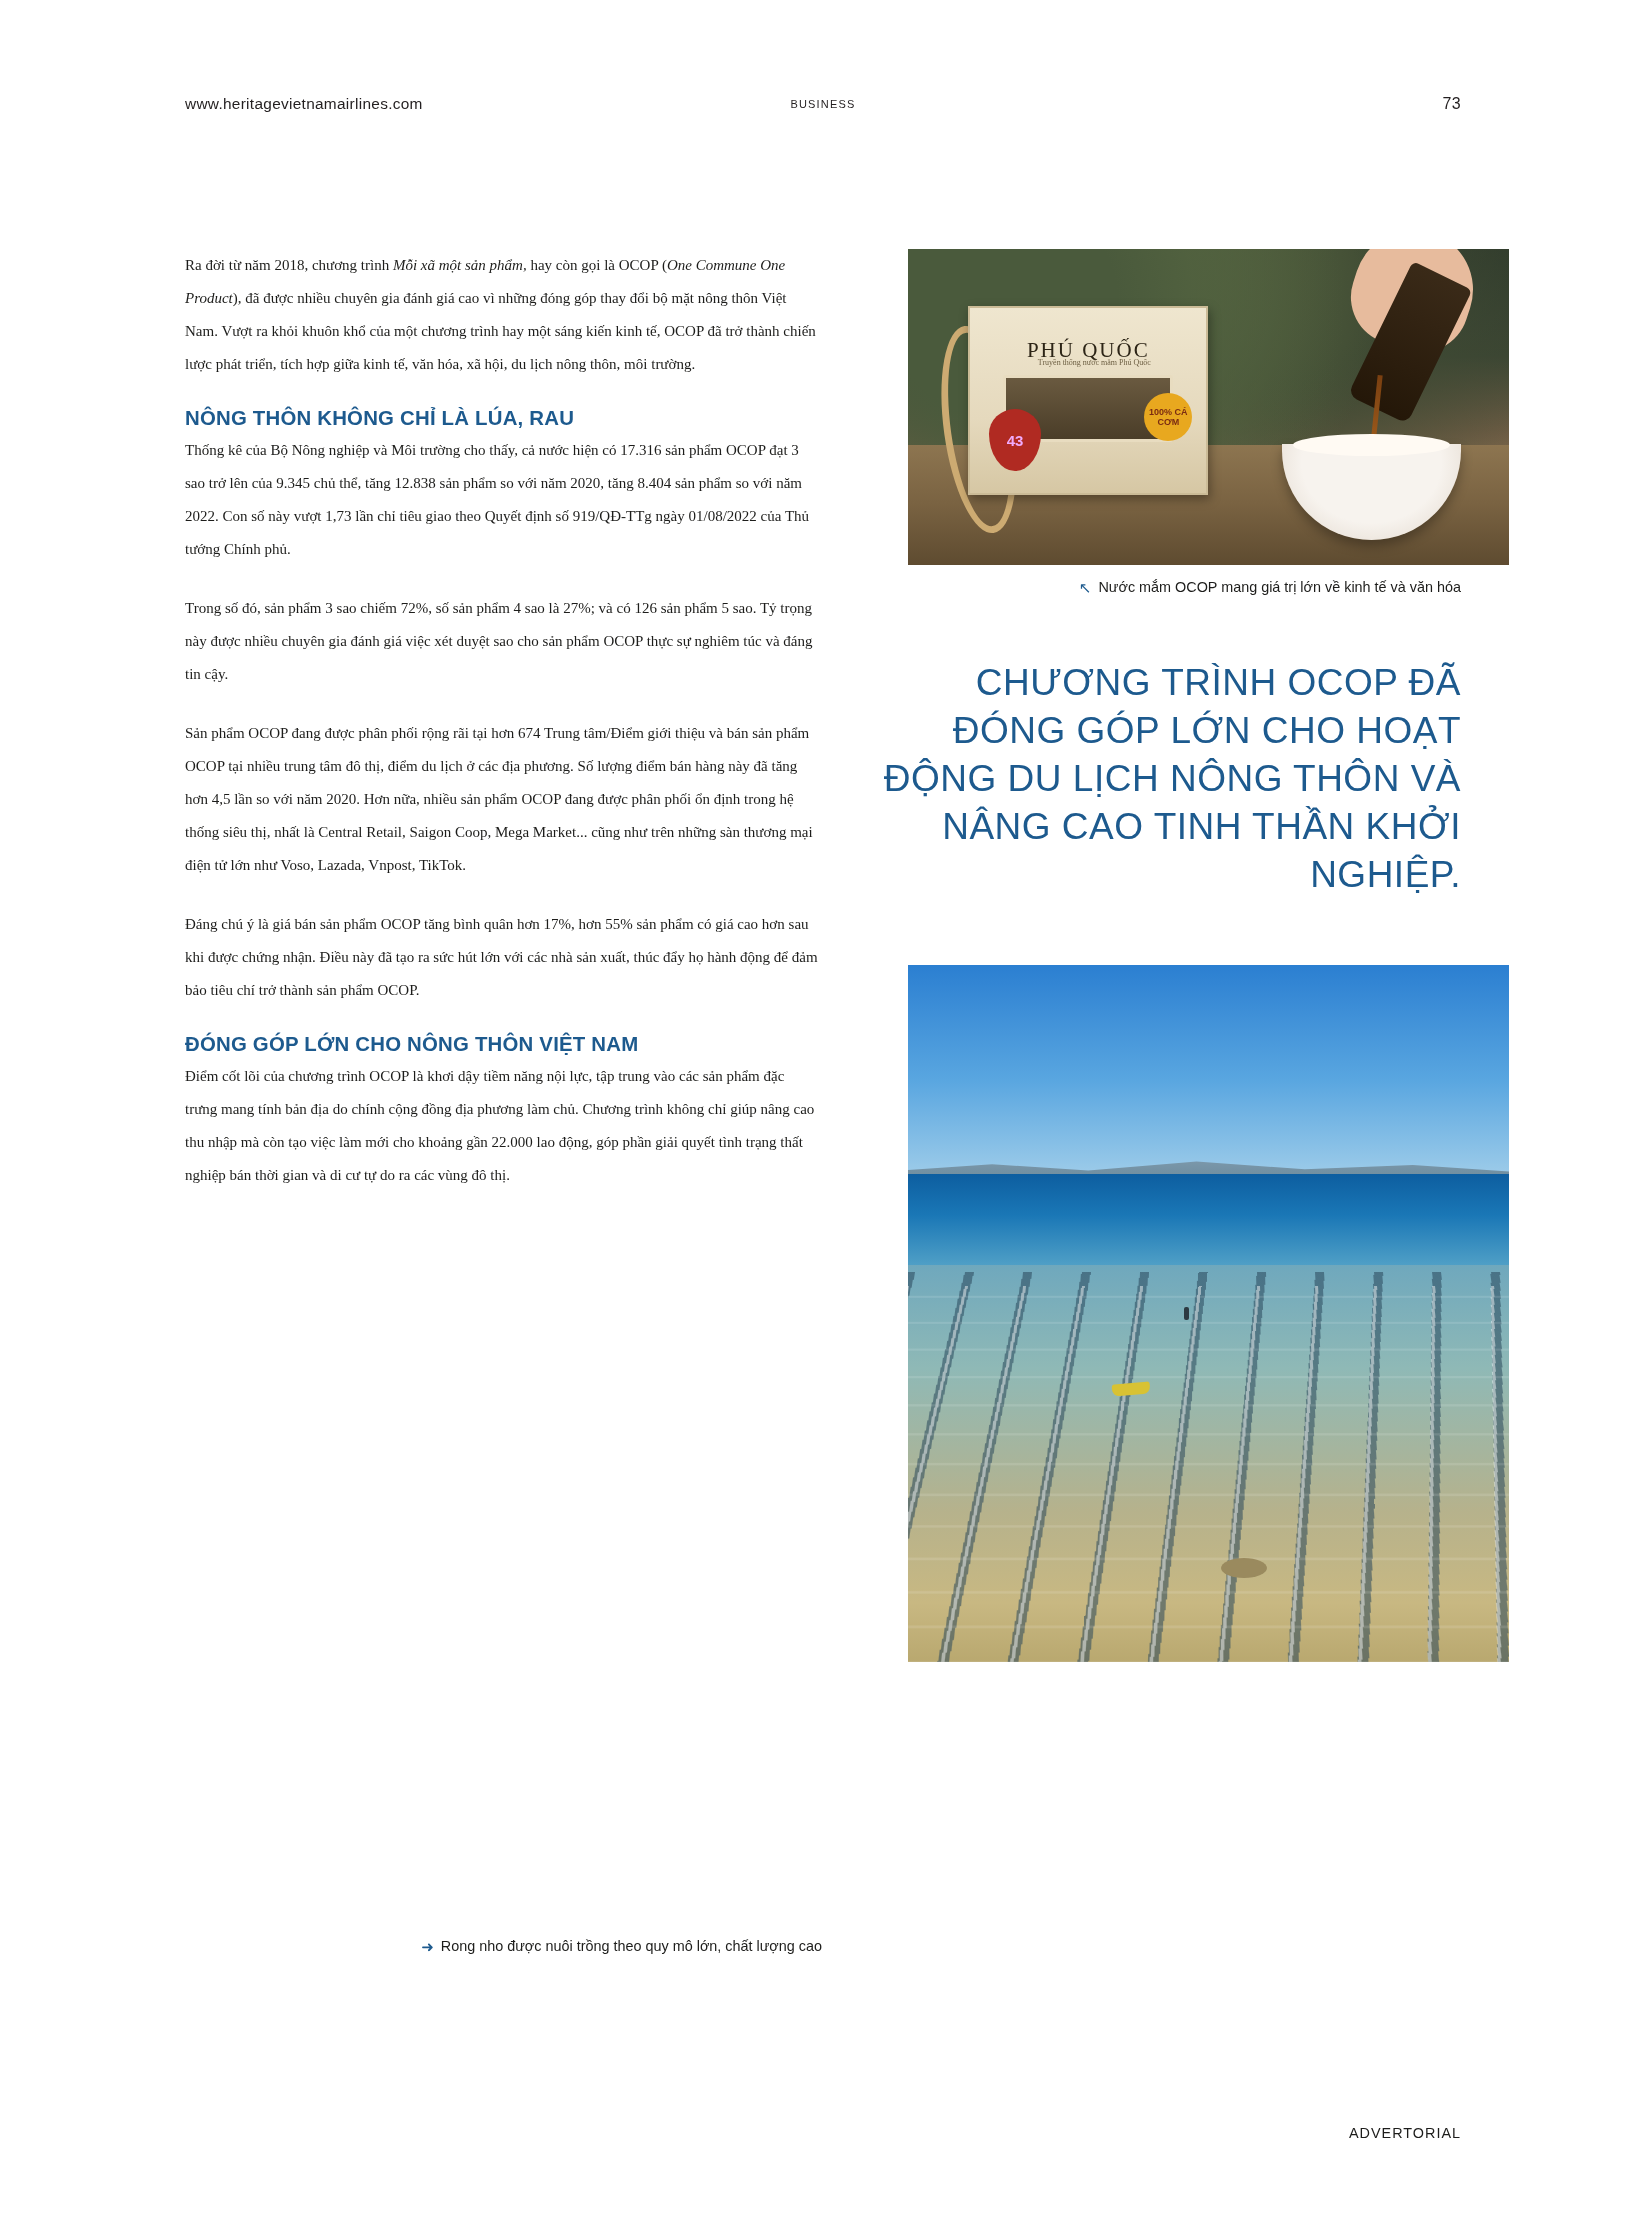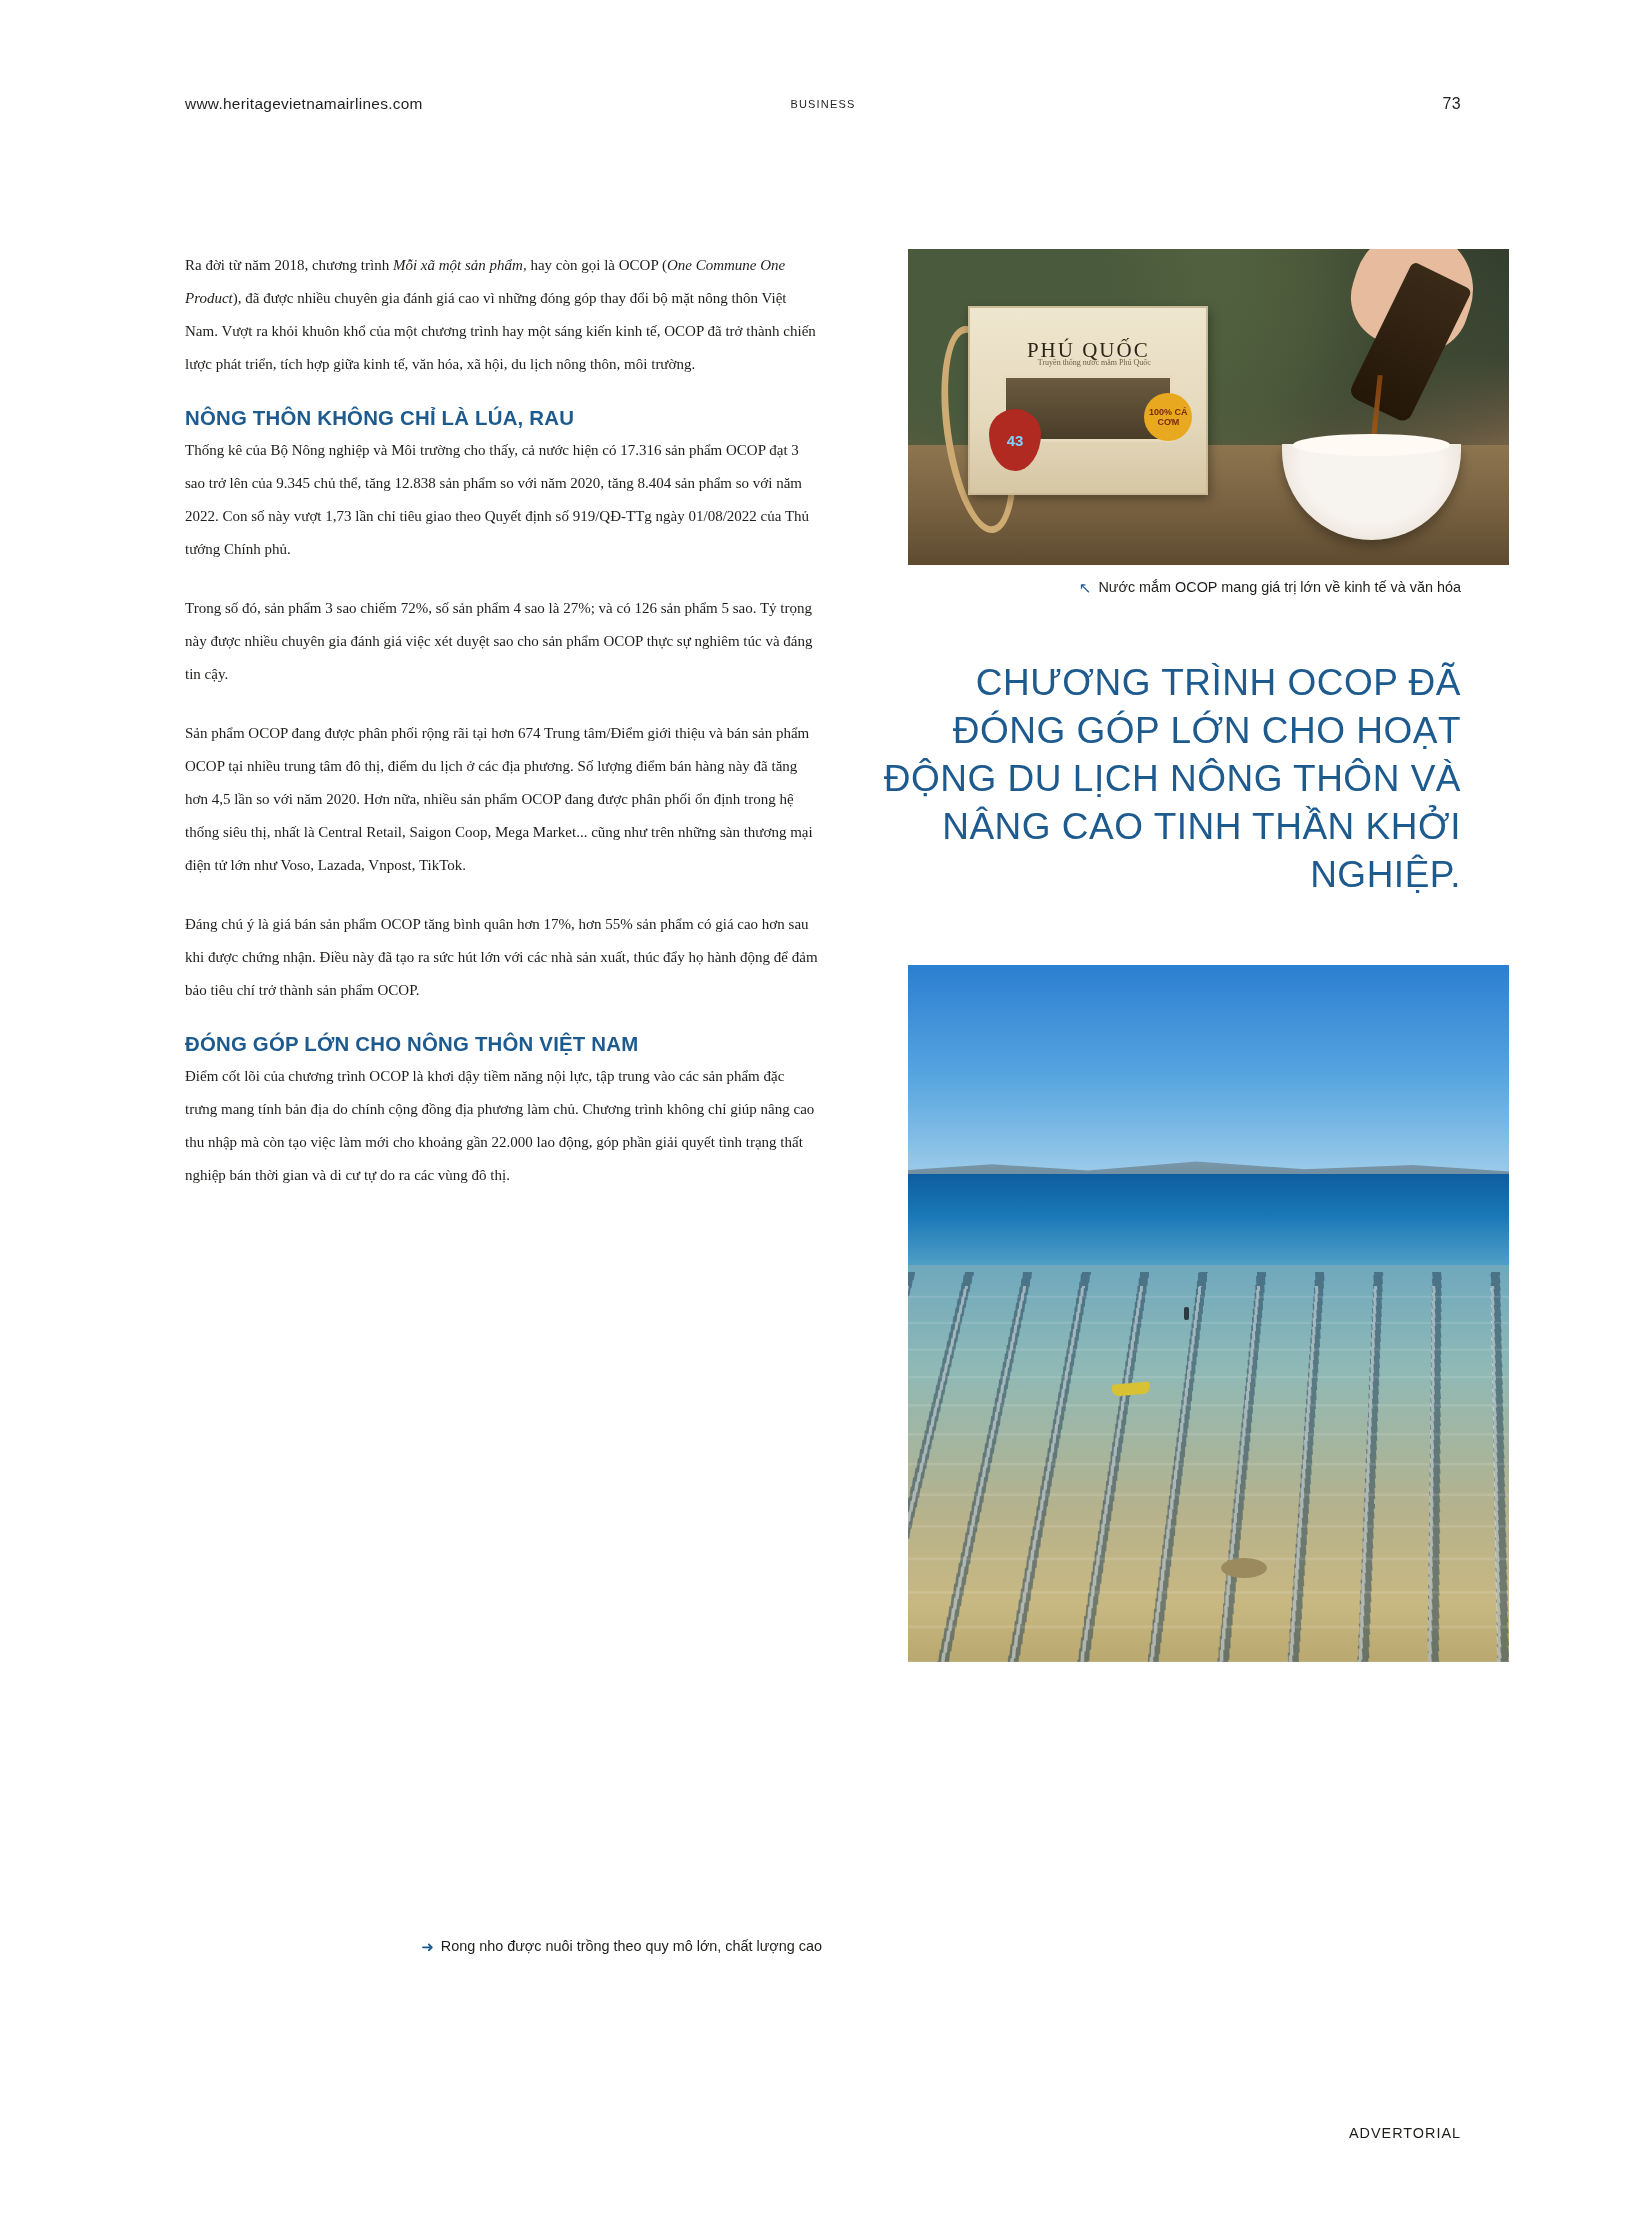--- a/index.html
+++ b/index.html
@@ -174,21 +174,21 @@
     position: absolute; left: 14%; right: 14%; top: 36%; height: 36%;
     background: linear-gradient(180deg, #6a5a40 0%, #4a3d28 100%);
     border: 3px solid #e8dcc0;
     border-radius: 3px;
   }
   .ph1-badge {
     position: absolute; left: 8%; bottom: 12%;
     width: 52px; height: 62px;
     background: #b02a22;
     border-radius: 50% 50% 50% 50% / 40% 40% 60% 60%;
-    color: #7dd3fc;
+    color: #f0abfc;
     font-family: "Liberation Sans", sans-serif;
     font-size: 15px;
     font-weight: bold;
     display: flex; align-items: center; justify-content: center;
   }
   .ph1-stamp {
     position: absolute; right: 6%; top: 46%;
     width: 48px; height: 48px;
     border-radius: 50%;
     background: #e8a81f;

